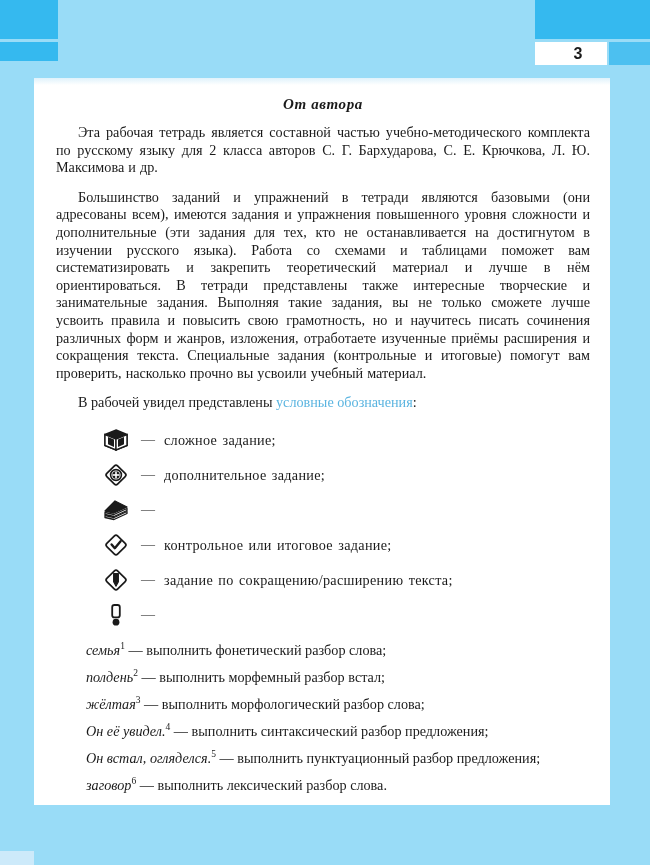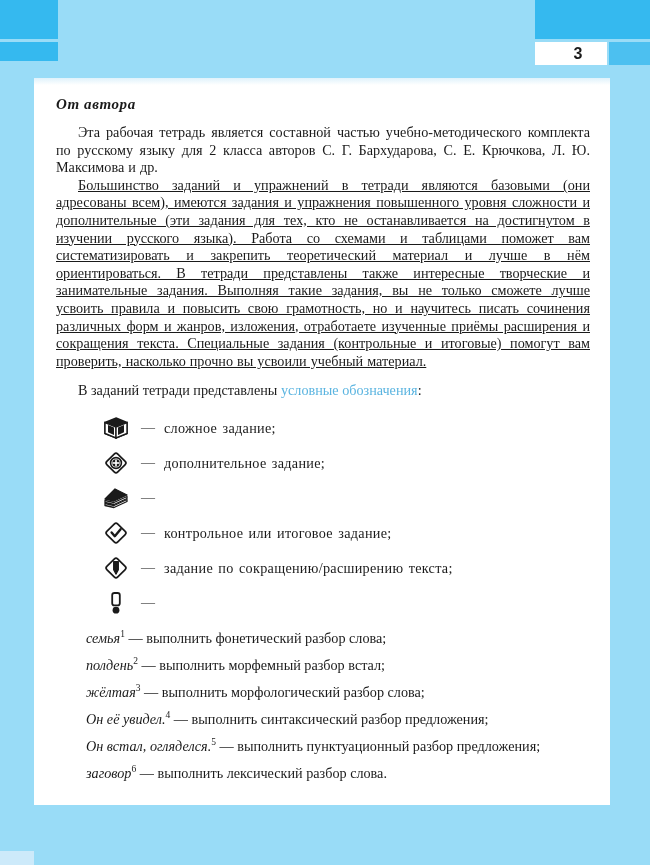--- a/index.html
+++ b/index.html
@@ -75,39 +75,39 @@
     
     content: "";
     position: absolute;
     left: 0; top: 0; right: 0;
     height: 7px;
     background: linear-gradient(to bottom, #dff2fb, #ffffff);
   }
 
   
   .doc-title {
-    text-align: left;
+    text-align: center;
     font-style: italic;
     font-weight: bold;
     font-size: 15px;
     color: #1a1a1a;
     margin: 8px 0 11px 0;
     letter-spacing: 0.6px;
   }
   p.body-text {
     margin: 0 0 0 0;
     font-size: 14.2px;
     line-height: 17.6px;
     color: #1a1a1a;
     text-align: justify;
     text-indent: 22px;
     hyphens: none;
     word-spacing: 0.5px;
   }
-  p.body-text + p.body-text { margin-top: 0; text-decoration: underline; }
+  p.body-text + p.body-text { margin-top: 12px; }
 
   .legend-intro {
     margin: 12px 0 0 0;
     font-size: 14.2px;
     line-height: 17.6px;
     color: #1a1a1a;
     text-indent: 22px;
   }
   .legend-intro .hl { color: #5ab4e0; }
 
@@ -189,21 +189,21 @@
 <div class="deco-bottom-left"></div>
 
 <div class="paper">
 
   <div class="doc-title">От автора</div>
 
   <p class="body-text">Эта рабочая тетрадь является составной частью учебно-методического комплекта по русскому языку для 2 класса авторов С. Г. Бархударова, С. Е. Крючкова, Л. Ю. Максимова и др.</p>
   <p class="body-text">Большинство заданий и упражнений в тетради являются базовыми (они адресованы всем), имеются задания и упражнения повышенного уровня сложности и дополнительные (эти задания для тех, кто не останавливается на достигнутом в изучении русского языка). Работа со схемами и таблицами поможет вам систематизировать  и закрепить теоретический материал и лучше в нём ориентироваться. В  тетради представлены также интересные творческие и занимательные задания. Выполняя такие задания, вы не только сможете лучше усвоить правила и повысить свою грамотность, но и научитесь писать сочинения различных форм и жанров, изложения, отработаете изученные приёмы расширения и сокращения текста. Специальные задания (контрольные и итоговые) помогут вам проверить, насколько прочно вы усвоили учебный материал.</p>
 
   <p class="legend-intro">
-    <span>В заданий тетради представлены </span><span class="hl">условные обозначения</span><span>:</span>
+    <span>В рабочей увидел представлены </span><span class="hl">условные обозначения</span><span>:</span>
   </p>
 
   <ul class="legend-list">
 
     <li class="legend-row">
       <span class="legend-icon">
         <svg width="26" height="24" viewBox="0 0 26 24" aria-hidden="true">
           <polygon points="13,2 24,6.5 24,17.5 13,22 2,17.5 2,6.5" fill="#ffffff" stroke="#1a1a1a" stroke-width="1.6"></polygon>
           <polygon points="13,2 24,6.5 13,11 2,6.5" fill="#1a1a1a"></polygon>
           <polygon points="2,6.5 13,11 13,22 2,17.5" fill="#ffffff" stroke="#1a1a1a" stroke-width="1.4"></polygon>

